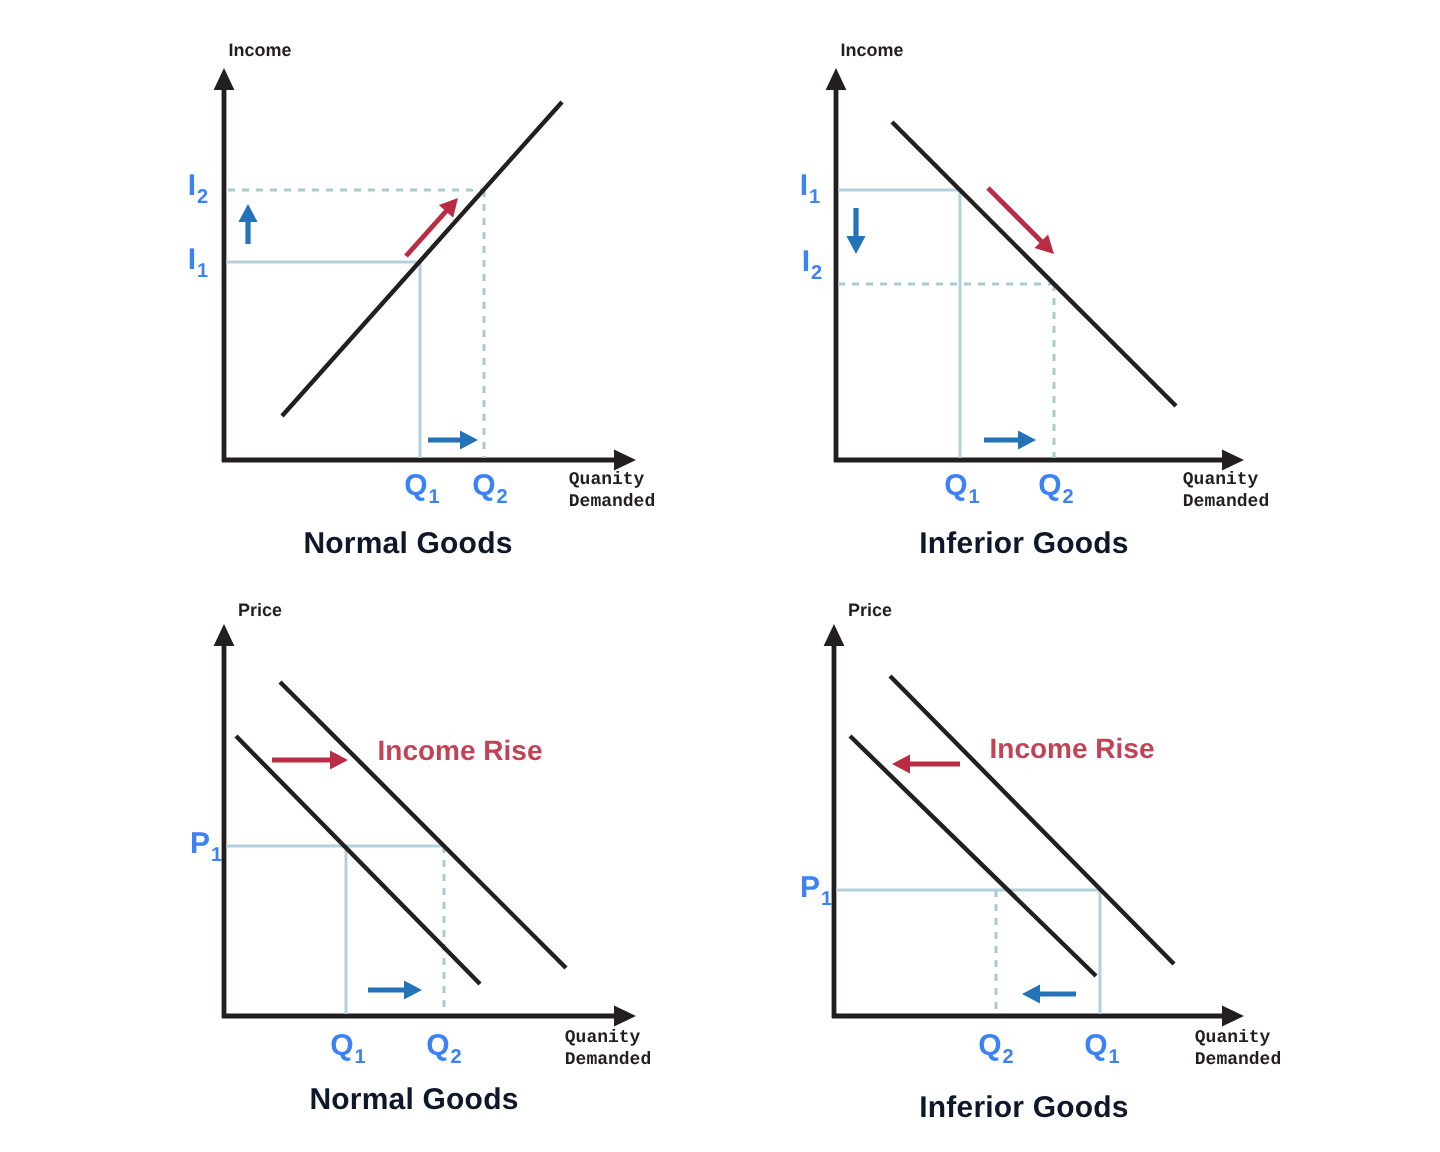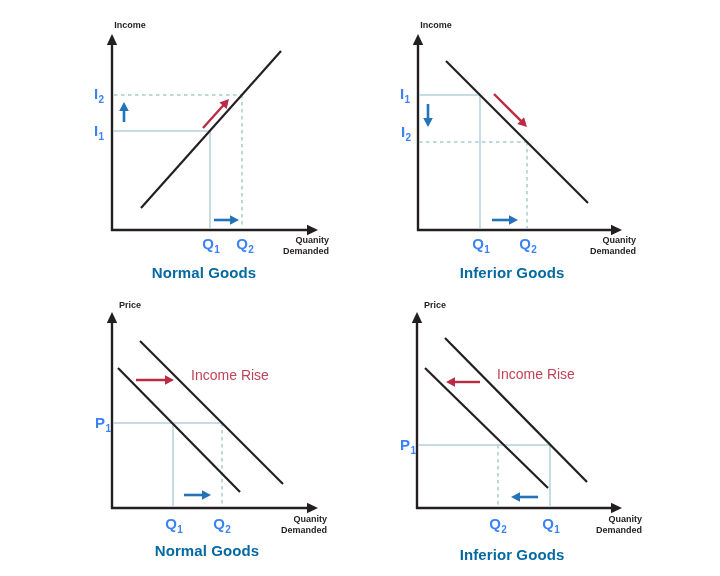--- a/index.html
+++ b/index.html
@@ -6,28 +6,28 @@
   #figure{
     position:relative;width:720px;height:576px;background:#ffffff;overflow:hidden;
     font-family:"Liberation Sans", sans-serif;color:#231f20;
   }
   .panel{position:absolute;width:360px;height:288px;}
   .panel svg{position:absolute;left:0;top:0;}
   .axlabel{
     position:absolute;transform:translate(-50%,-50%);
     font-size:9px;font-weight:bold;color:#231f20;white-space:nowrap;padding-left:36px;
   }
-  .xlab{text-align:right;line-height:11px;}
+  .xlab{text-align:left;line-height:11px;font-family:Liberation Mono, monospace;}
   .ptitle{
     position:absolute;transform:translate(-50%,-50%);
-    font-size:15px;font-weight:bold;color:#0369a1;white-space:nowrap;letter-spacing:0.1px;
+    font-size:15px;font-weight:bold;color:#0f172a;white-space:nowrap;letter-spacing:0.1px;
   }
   .annotation{
     position:absolute;transform:translate(-50%,-50%);
-    font-size:14px;font-weight:normal;white-space:nowrap;
+    font-size:14px;font-weight:bold;white-space:nowrap;
   }
   .plabel{
     position:absolute;transform:translate(-50%,-50%);
     font-size:15px;font-weight:bold;color:#3b82f6;white-space:nowrap;line-height:1;
   }
   .plabel .sub{font-size:10px;position:relative;top:4px;margin-left:0.5px;}
 </style>
 </head>
 <body>
 

